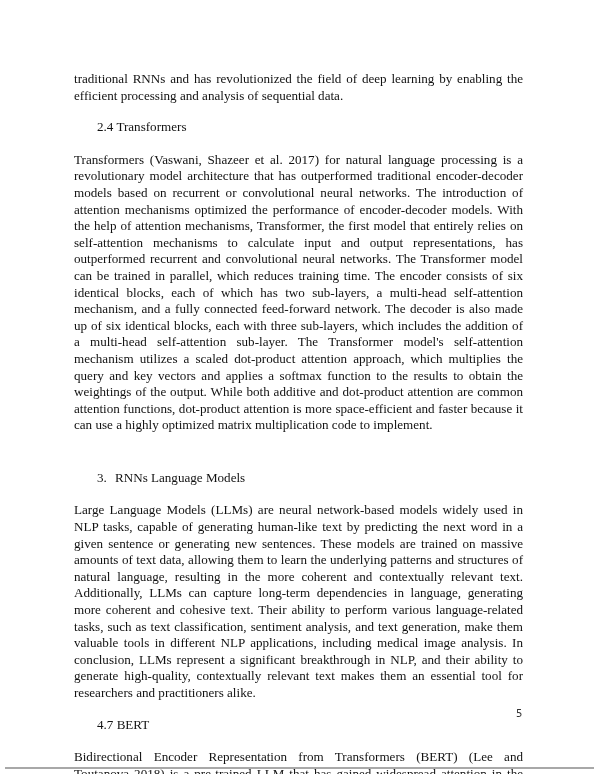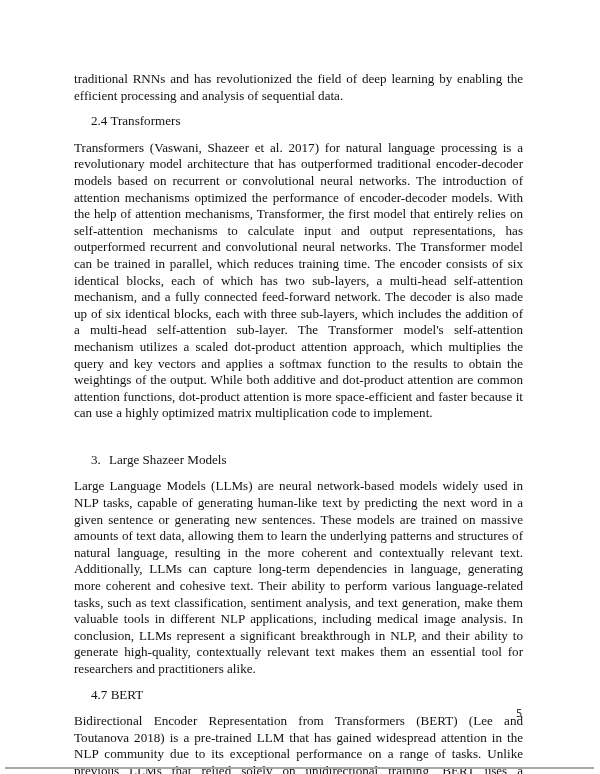--- a/index.html
+++ b/index.html
@@ -3,21 +3,21 @@
 <meta charset="utf-8">
 <style>
   html, body { margin: 0; padding: 0; background: #ffffff; }
   body { width: 600px; height: 774px; position: relative; overflow: hidden; }
   .page {
     position: absolute; left: 74px; top: 71px; width: 449px;
     font-family: "Liberation Serif", serif; font-size: 13.1px; line-height: 16.6px;
     color: #111111;
   }
   .para { margin: 0; text-align: justify; font-family: Liberation Serif, serif; }
-  .heading { margin: 0; padding-left: 17px; }
+  .heading { margin: 6px; padding-left: 17px; }
   .gap-s { height: 9px; }
   .gap-m { height: 10px; }
   .gap-l { height: 30px; }
   .heading-num { display: inline-block; width: 18px; }
   .page-number {
     position: absolute; left: 516px; top: 708px;
     font-family: "DejaVu Sans", sans-serif; font-size: 10px; color: #333333;
   }
   .bottom-rule {
     position: absolute; left: 5px; right: 6px; top: 767px; height: 2px;
@@ -27,21 +27,21 @@
 </head>
 <body>
 
 <div class="page">
   <p class="para">traditional RNNs and has revolutionized the field of deep learning by enabling the efficient processing and analysis of sequential data.</p>
   <div class="gap-s"></div>
   <p class="heading">2.4 Transformers</p>
   <div class="gap-m"></div>
   <p class="para">Transformers (Vaswani, Shazeer et al. 2017) for natural language processing is a revolutionary model architecture that has outperformed traditional encoder-decoder models based on recurrent or convolutional neural networks. The introduction of attention mechanisms optimized the performance of encoder-decoder models. With the help of attention mechanisms, Transformer, the first model that entirely relies on self-attention mechanisms to calculate input and output representations, has outperformed recurrent and convolutional neural networks. The Transformer model can be trained in parallel, which reduces training time. The encoder consists of six identical blocks, each of which has two sub-layers, a multi-head self-attention mechanism, and a fully connected feed-forward network. The decoder is also made up of six identical blocks, each with three sub-layers, which includes the addition of a multi-head self-attention sub-layer. The Transformer model's self-attention mechanism utilizes a scaled dot-product attention approach, which multiplies the query and key vectors and applies a softmax function to the results to obtain the weightings of the output. While both additive and dot-product attention are common attention functions, dot-product attention is more space-efficient and faster because it can use a highly optimized matrix multiplication code to implement.</p>
   <div class="gap-l"></div>
-  <p class="heading"><span class="heading-num">3.</span><span>Large Shazeer Models</span></p>
+  <p class="heading"><span class="heading-num">3.</span><span>RNNs Language Models</span></p>
   <div class="gap-m"></div>
   <p class="para">Large Language Models (LLMs) are neural network-based models widely used in NLP tasks, capable of generating human-like text by predicting the next word in a given sentence or generating new sentences. These models are trained on massive amounts of text data, allowing them to learn the underlying patterns and structures of natural language, resulting in the more coherent and contextually relevant text. Additionally, LLMs can capture long-term dependencies in language, generating more coherent and cohesive text. Their ability to perform various language-related tasks, such as text classification, sentiment analysis, and text generation, make them valuable tools in different NLP applications, including medical image analysis. In conclusion, LLMs represent a significant breakthrough in NLP, and their ability to generate high-quality, contextually relevant text makes them an essential tool for researchers and practitioners alike.</p>
   <div class="gap-s"></div>
   <p class="heading">4.7 BERT</p>
   <div class="gap-m"></div>
   <p class="para">Bidirectional Encoder Representation from Transformers (BERT) (Lee and Toutanova 2018) is a pre-trained LLM that has gained widespread attention in the NLP community due to its exceptional performance on a range of tasks. Unlike previous LLMs that relied solely on unidirectional training, BERT uses a bidirectional training approach, where it learns to predict masked words in a sentence by taking into account both the left and right contexts. This allows the model to capture more complex relationships between words and phrases and achieve a better understanding of the underlying meaning of the text. Furthermore, BERT's pre-training process involves training on a large and diverse corpus of text, which allows it to learn the nuances and intricacies of natural</p>
 </div>
 
 <div class="page-number">5</div>
 <div class="bottom-rule"></div>

